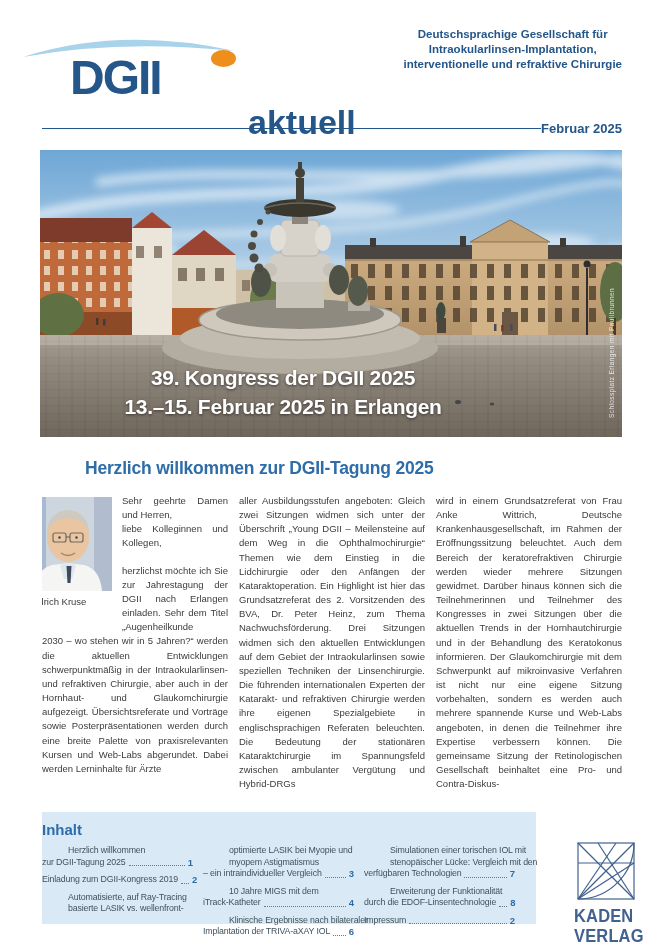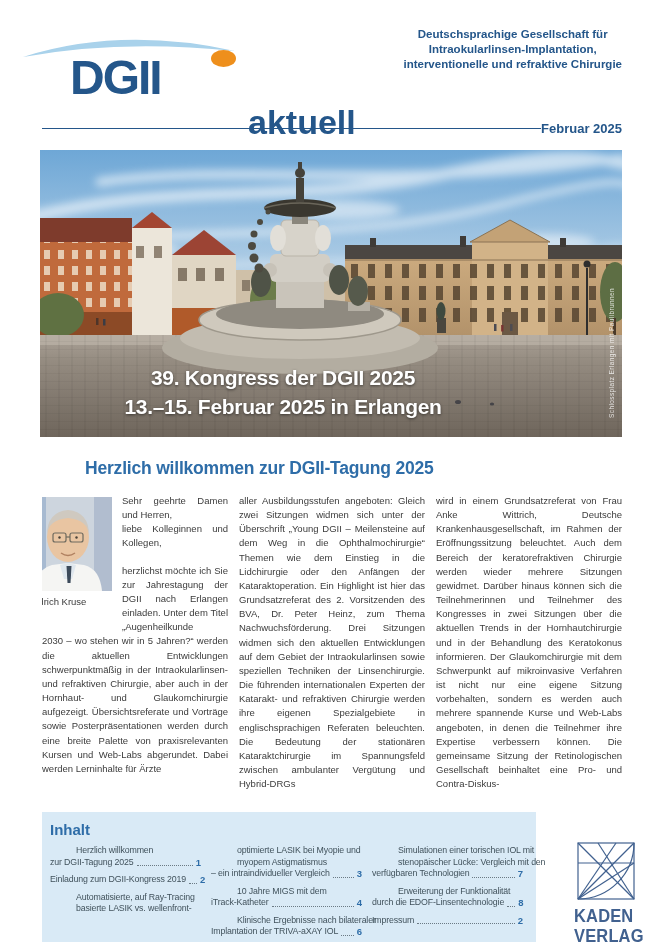--- a/index.html
+++ b/index.html
@@ -39,22 +39,22 @@
   .col{width:186px;}
   .col1{position:relative;}
   .author-fig{position:absolute;left:-20px;top:3px;width:90px;}
   .author-fig svg{display:block;width:90px;height:94px;}
   .author-name{font-size:9.5px;line-height:12px;color:#3b3b3b;margin-top:5px;text-align:left;}
   .intro{margin-left:80px;min-height:120px;}
   .intro p{margin:0;}
   .intro p.para-gap{margin-top:13px;}
 
   
-  .inhalt{position:absolute;left:42px;top:812px;width:494px;height:130px;background:var(--inhalt_bg);
-          box-sizing:border-box;padding:9px 8px 6px;}
+  .inhalt{position:absolute;left:42px;top:812px;width:494px;height:112px;background:var(--inhalt_bg);
+          box-sizing:border-box;padding:9px 0 6px;}
   .inhalt-title{font-size:15px;font-weight:700;color:var(--accent_blue);margin:0 0 7px;}
   .toc-cols{display:flex;gap:10px;}
   .toc-col{width:151px;}
   .toc-entry{margin-bottom:6px;}
   .toc-line{font-size:8.8px;line-height:11.5px;letter-spacing:-0.15px;color:var(--toc_text);white-space:nowrap;margin-left:26px;}
   .toc-row{display:flex;align-items:flex-end;font-size:8.8px;line-height:11.5px;letter-spacing:-0.15px;
            color:var(--toc_text);white-space:nowrap;}
   .toc-leader{flex:1;min-width:8px;border-bottom:1.6px dotted #6b7a84;margin:0 3px 2px 3px;}
   .toc-page{font-weight:700;font-size:9.5px;color:var(--accent_blue);}
 
@@ -255,21 +255,21 @@
           </g>
           <circle cx="37.5" cy="40.5" r="1.2" fill="#4a4238"></circle>
           <circle cx="54.5" cy="40.5" r="1.2" fill="#4a4238"></circle>
           <path d="M39,56 Q46,61 53,56" stroke="#b08060" stroke-width="1.4" fill="none"></path>
         </svg>
         <figcaption class="author-name">Friedrich Kruse</figcaption>
       </figure>
       <div class="intro">
         <p>Sehr geehrte Damen und Herren,</p>
         <p>liebe Kolleginnen und Kollegen,</p>
-        <p class="para-gap">herzlichst möchte ich Sie zur Jahrestagung der DGII nach Erlangen einladen. Unter dem Titel „Augenheilkunde</p>
+        <p class="para-gap">herzlichst möchte ich Sie zur Jahrestagung der DGII nach Erlangen einladen. Sehr dem Titel „Augenheilkunde</p>
       </div>
       <div>2030 – wo stehen wir in 5 Jahren?“ werden die aktuellen Entwicklungen schwerpunktmäßig in der Intraokularlinsen- und refraktiven Chirurgie, aber auch in der Hornhaut- und Glaukomchirurgie aufgezeigt. Übersichtsreferate und Vorträge sowie Posterpräsentationen werden durch eine breite Palette von praxisrelevanten Kursen und Web-Labs abgerundet. Dabei werden Lerninhalte für Ärzte</div>
     </div>
     <div class="col">aller Ausbildungsstufen angeboten: Gleich zwei Sitzungen widmen sich unter der Überschrift „Young DGII – Meilensteine auf dem Weg in die Ophthalmochirurgie“ Themen wie dem Einstieg in die Lidchirurgie oder den Anfängen der Kataraktoperation. Ein Highlight ist hier das Grundsatzreferat des 2. Vorsitzenden des BVA, Dr. Peter Heinz, zum Thema Nachwuchsförderung. Drei Sitzungen widmen sich den aktuellen Entwicklungen auf dem Gebiet der Intraokularlinsen sowie speziellen Techniken der Linsenchirurgie. Die führenden internationalen Experten der Katarakt- und refraktiven Chirurgie werden ihre eigenen Spezialgebiete in englischsprachigen Referaten beleuchten. Die Bedeutung der stationären Kataraktchirurgie im Spannungsfeld zwischen ambulanter Vergütung und Hybrid-DRGs</div>
     <div class="col">wird in einem Grundsatzreferat von Frau Anke Wittrich, Deutsche Krankenhausgesellschaft, im Rahmen der Eröffnungssitzung beleuchtet. Auch dem Bereich der keratorefraktiven Chirurgie werden wieder mehrere Sitzungen gewidmet. Darüber hinaus können sich die Teilnehmerinnen und Teilnehmer des Kongresses in zwei Sitzungen über die aktuellen Trends in der Hornhautchirurgie und in der Behandlung des Keratokonus informieren. Der Glaukomchirurgie mit dem Schwerpunkt auf mikroinvasive Verfahren ist nicht nur eine eigene Sitzung vorbehalten, sondern es werden auch mehrere spannende Kurse und Web-Labs angeboten, in denen die Teilnehmer ihre Expertise verbessern können. Die gemeinsame Sitzung der Retinologischen Gesellschaft beinhaltet eine Pro- und Contra-Diskus-</div>
   </div>
 
   <div class="inhalt">
     <div class="inhalt-title">Inhalt</div>
     <div class="toc-cols">

